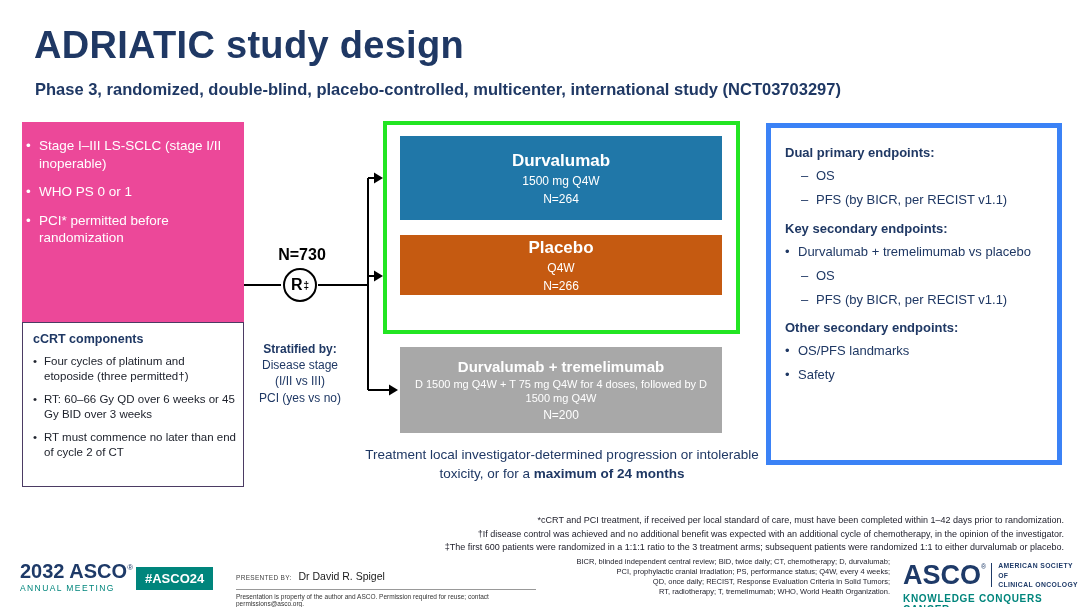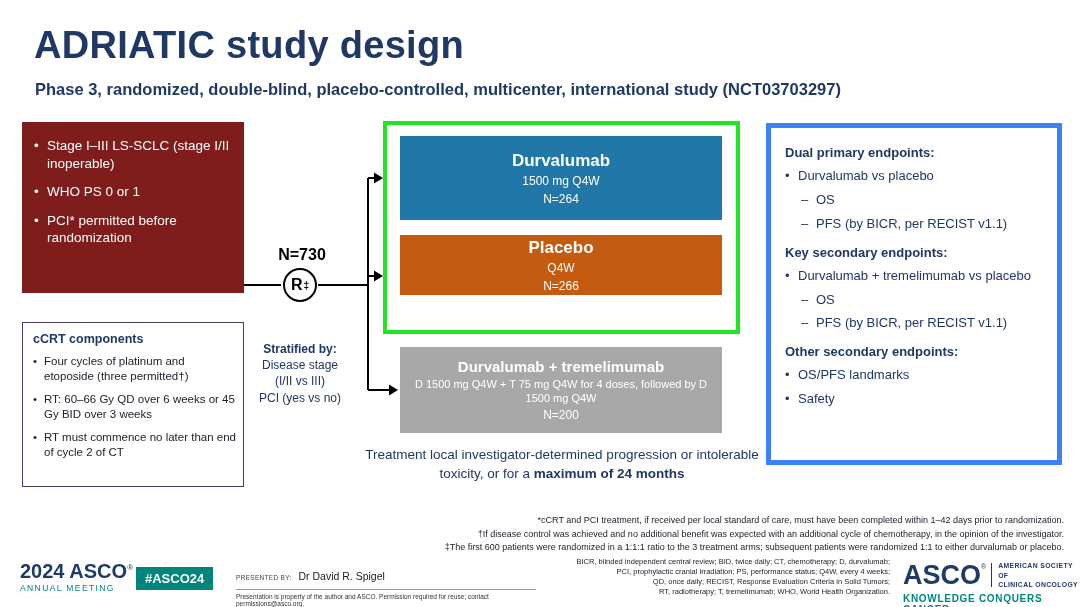--- a/index.html
+++ b/index.html
@@ -7,21 +7,21 @@
     position:relative; width:1080px; height:607px; background:#ffffff;
     font-family:"Liberation Sans", sans-serif; overflow:hidden; margin:0 auto;
   }
   .abs { position:absolute; }
 
   
   .title { left:34px; top:24px; font-size:38px; font-weight:800; color:#1f3864; letter-spacing:0.3px; }
   .subtitle { left:35px; top:80px; font-size:16.5px; font-weight:700; color:#1f3864; }
 
   
-  .elig-box { left:22px; top:122px; width:222px; height:171px; background:#7f1d1d; color:#fff; box-sizing:border-box; padding:15px 9px 8px 12px; }
+  .elig-box { left:22px; top:122px; width:222px; height:200px; background:#ec4899; color:#fff; box-sizing:border-box; padding:15px 9px 8px 4px; }
   .elig-box ul, .ccrt-box ul { list-style:none; margin:0; padding:0; }
   .elig-box li { position:relative; padding-left:13px; font-size:13.5px; line-height:1.3; margin-bottom:11px; }
   .elig-box li::before { content:"•"; position:absolute; left:0; }
 
   
   .ccrt-box { left:22px; top:322px; width:222px; height:165px; background:#fff; border:1.5px solid #4b3b63; box-sizing:border-box; padding:9px 7px 6px 10px; }
   .ccrt-title { font-size:12.5px; font-weight:700; color:#1f3864; margin-bottom:8px; }
   .ccrt-box li { position:relative; padding-left:11px; font-size:11.5px; line-height:1.3; color:#20242e; margin-bottom:8px; }
   .ccrt-box li::before { content:"•"; position:absolute; left:0; }
 
@@ -149,21 +149,20 @@
     <div class="arm-dose">D 1500 mg Q4W + T 75 mg Q4W for 4 doses, followed by D 1500 mg Q4W</div>
     <div class="arm-n">N=200</div>
   </div>
 
   <div class="abs treat-note">
     <span>Treatment local investigator-determined progression or intolerable toxicity, or for a </span><b>maximum of 24 months</b>
   </div>
 
   <div class="abs endpoints">
     <div class="ep-heading">Dual primary endpoints:</div>
-    <div class="ep-bullet">Durvalumab vs placebo</div>
     <div class="ep-sub">OS</div>
     <div class="ep-sub">PFS (by BICR, per RECIST v1.1)</div>
     <div class="ep-heading">Key secondary endpoints:</div>
     <div class="ep-bullet">Durvalumab + tremelimumab vs placebo</div>
     <div class="ep-sub">OS</div>
     <div class="ep-sub">PFS (by BICR, per RECIST v1.1)</div>
     <div class="ep-heading">Other secondary endpoints:</div>
     <div class="ep-bullet">OS/PFS landmarks</div>
     <div class="ep-bullet">Safety</div>
   </div>
@@ -176,21 +175,21 @@
 
   <div class="abs abbrevs">
     <div>BICR, blinded independent central review; BID, twice daily; CT, chemotherapy; D, durvalumab;</div>
     <div>PCI, prophylactic cranial irradiation; PS, performance status; Q4W, every 4 weeks;</div>
     <div>QD, once daily; RECIST, Response Evaluation Criteria in Solid Tumors;</div>
     <div>RT, radiotherapy; T, tremelimumab; WHO, World Health Organization.</div>
   </div>
 
   <div class="abs meeting-logo">
     <div class="ml-top">
-      <span>2024</span>
+      <span>2032</span>
       <span>ASCO</span><sup>®</sup>
     </div>
     <div class="ml-sub">ANNUAL MEETING</div>
   </div>
 
   <div class="abs hashtag">#ASCO24</div>
 
   <div class="abs presented">
     <span class="pb-label">PRESENTED BY:</span>
     <span class="pb-name">Dr David R. Spigel</span>

